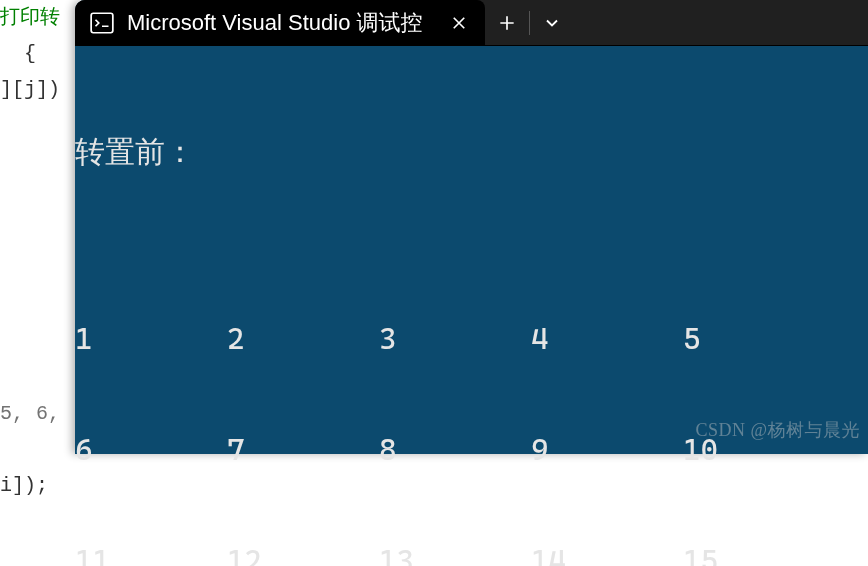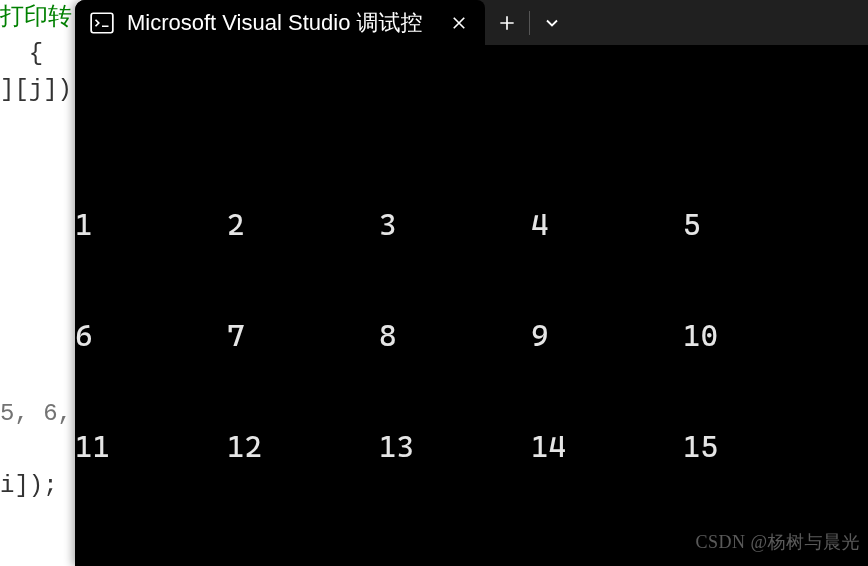--- a/index.html
+++ b/index.html
@@ -11,35 +11,35 @@
       font-family: "Consolas", "Courier New", monospace;
       position: relative;
     }
     .code-behind {
       position: absolute;
       left: 0;
       top: 0;
       width: 91px;
       height: 566px;
       background: #fff;
-      font-size: 24px;
+      font-size: 20px;
       line-height: 36px;
       white-space: pre;
       overflow: hidden;
       color: #333;
     }
     .code-behind .g { color: #008000; }
     .code-behind .n { color: #737373; }
     .terminal-window {
       position: absolute;
       left: 75px;
       top: 0;
       width: 793px;
-      height: 566px;
-      background: #000000;
+      height: 454px;
+      background: #0c4a6e;
       border-top-left-radius: 10px;
       box-shadow: -3px 0 8px rgba(0,0,0,0.3);
     }
     .titlebar {
       height: 46px;
       display: flex;
       align-items: stretch;
       background: #202020;
       border-top-left-radius: 10px;
     }
@@ -168,20 +168,21 @@
       <div class="sep"></div>
       <div class="dropdown-btn">
         <svg viewBox="0 0 24 24" width="20" height="20" fill="none" stroke-width="2.2">
           <path d="M6 9l6 6 6-6"></path>
         </svg>
       </div>
     </div>
   </div>
 
   <div class="terminal-body">
+    <div class="heading">转置前：</div>
     <div>
       <div class="row"><span class="cell">1</span><span class="cell">2</span><span class="cell">3</span><span class="cell">4</span><span class="cell">5</span></div>
       <div class="row"><span class="cell">6</span><span class="cell">7</span><span class="cell">8</span><span class="cell">9</span><span class="cell">10</span></div>
       <div class="row"><span class="cell">11</span><span class="cell">12</span><span class="cell">13</span><span class="cell">14</span><span class="cell">15</span></div>
       
       
     </div>
     
     
     

